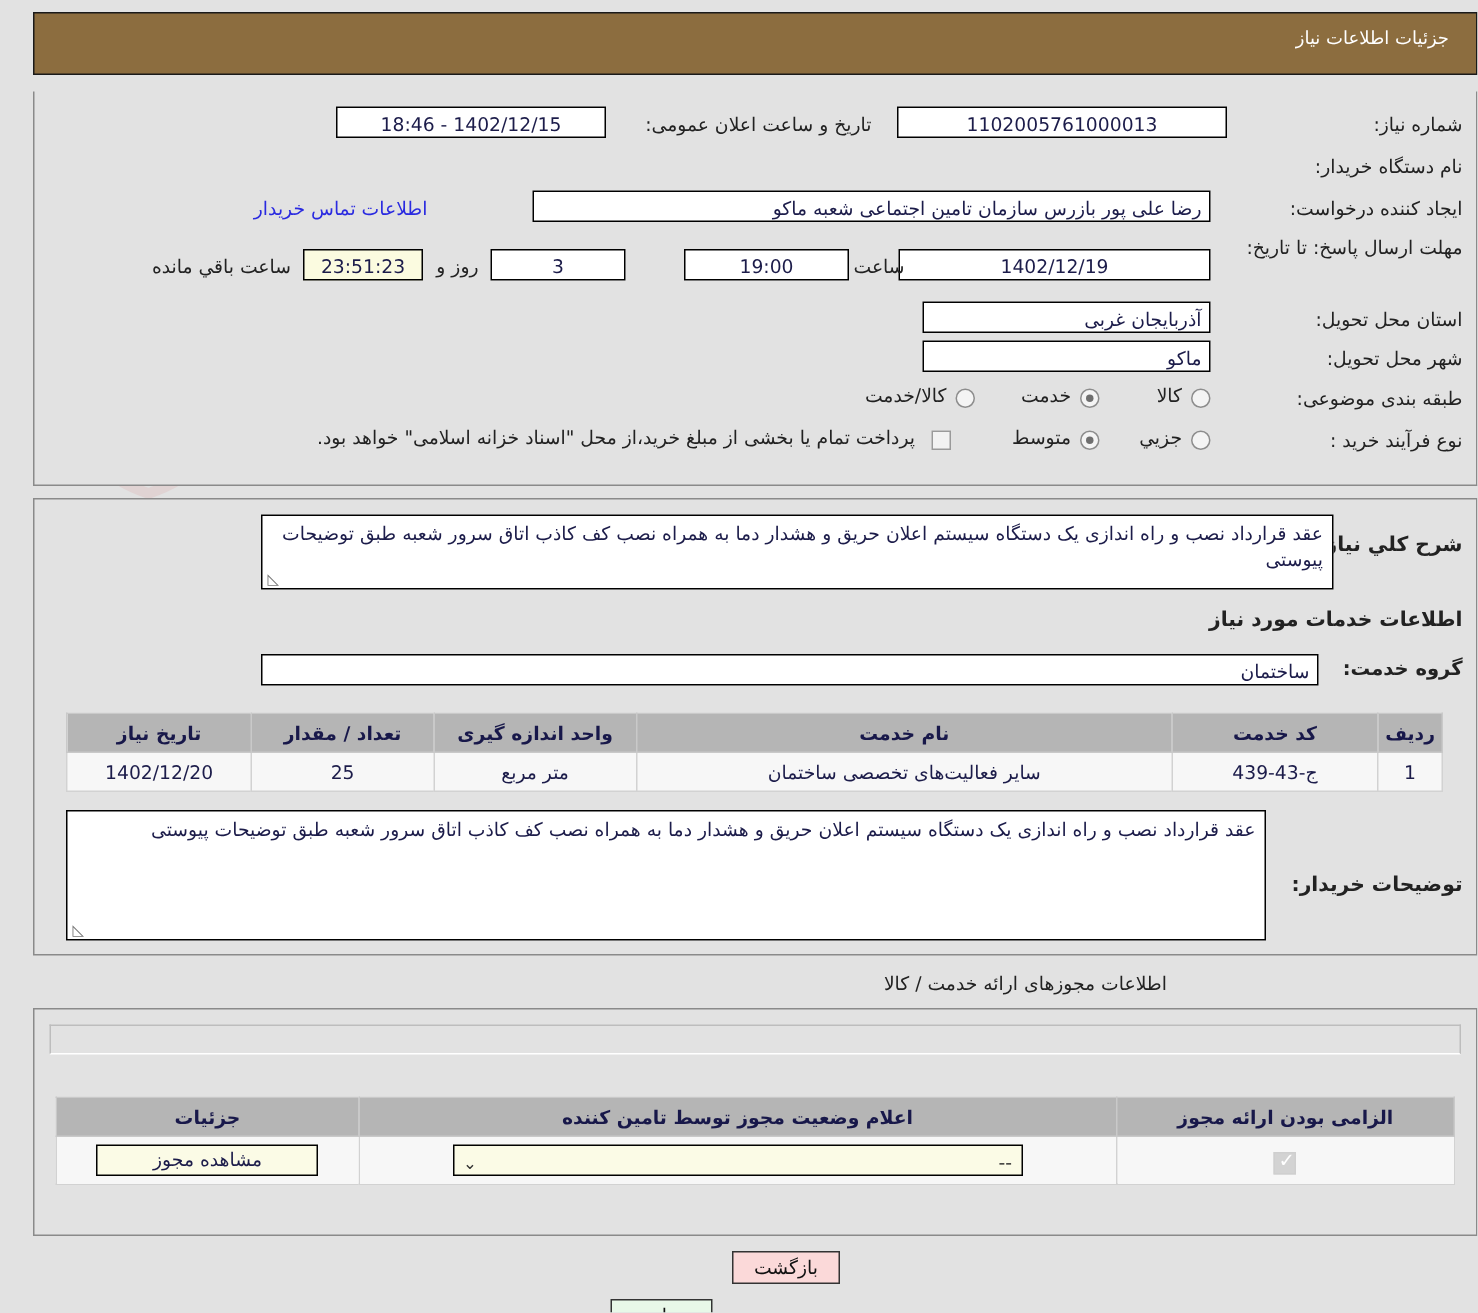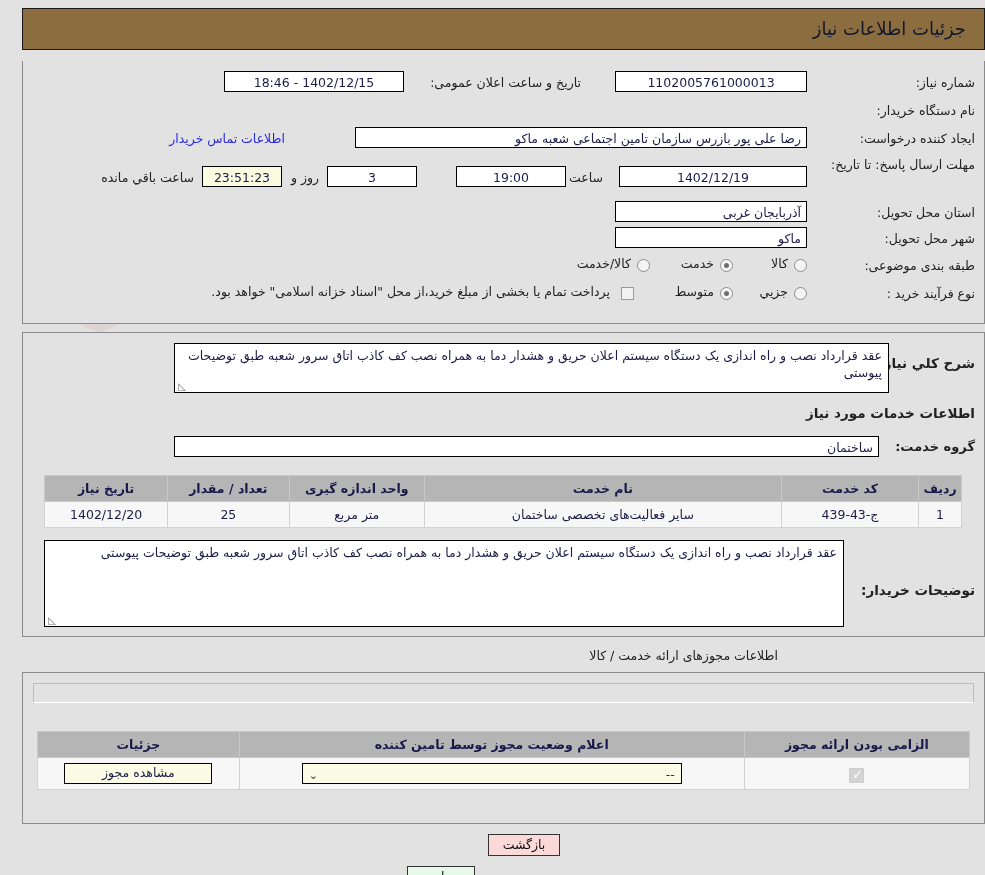--- a/index.html
+++ b/index.html
@@ -48,22 +48,22 @@
     left: 22px; top: 8px;
     width: 963px; height: 42px;
     background: #8c6d3f;
     border: 1px solid #1a1a1a;
     box-sizing: border-box;
     z-index: 3;
   }
   .titlebar .t {
     position: absolute;
     right: 18px; top: 9px;
-    color: #0f172a;
-    font-size: 18px;
+    color: #ffffff;
+    font-size: 12px;
   }
 
   
   .panel {
     position: absolute;
     left: 22px; top: 61px;
     width: 963px; height: 263px;
     background: #e2e2e2;
     border: 1px solid #8a8a8a;
     border-top: none;
@@ -281,33 +281,33 @@
     <div class="wm-text">AriaTender.net</div>
   </div>
 
   <div class="titlebar">
     <div class="t">جزئیات اطلاعات نیاز</div>
   </div>
 
   <div class="panel">
 
     <div class="lbl" style="right:9px; top:14px;">شماره نیاز:</div>
-    <div class="fld ctr" style="right:177px; top:10px; width:192px;">1102005761000013</div>
+    <div class="fld ctr" style="right:166px; top:10px; width:220px;">1102005761000013</div>
 
     <div class="lbl" style="right:403px; top:14px;text-align:center;">تاریخ و ساعت اعلان عمومی:</div>
     <div class="fld ctr" style="right:580px; top:10px; width:180px;">1402/12/15 - 18:46</div>
 
     <div class="lbl" style="right:9px; top:42px;">نام دستگاه خریدار:</div>
 
     <div class="lbl" style="right:9px; top:70px;">ایجاد کننده درخواست:</div>
     <div class="fld rt" style="right:177px; top:66px; width:452px;">رضا علی پور بازرس سازمان تامین اجتماعی شعبه ماکو</div>
     <div class="link" style="right:699px; top:70px;">اطلاعات تماس خریدار</div>
 
     <div class="lbl" style="right:9px; top:96px; line-height:16px; width:160px; white-space:normal;">مهلت ارسال پاسخ: تا تاریخ:</div>
-    <div class="fld ctr" style="right:177px; top:105px; width:188px;">1402/12/19</div>
+    <div class="fld ctr" style="right:177px; top:105px; width:208px;">1402/12/19</div>
     <div class="lbl" style="right:381px; top:109px;">ساعت</div>
     <div class="fld ctr" style="right:418px; top:105px; width:110px;">19:00</div>
     <div class="fld ctr" style="right:567px; top:105px; width:90px;">3</div>
     <div class="lbl" style="right:665px; top:109px;">روز و</div>
     <div class="fld ctr yel" style="right:702px; top:105px; width:80px;">23:51:23</div>
     <div class="lbl" style="right:790px; top:109px;">ساعت باقي مانده</div>
 
     <div class="lbl" style="right:9px; top:144px;">استان محل تحویل:</div>
     <div class="fld rt" style="right:177px; top:140px; width:192px;">آذربایجان غربی</div>
 

